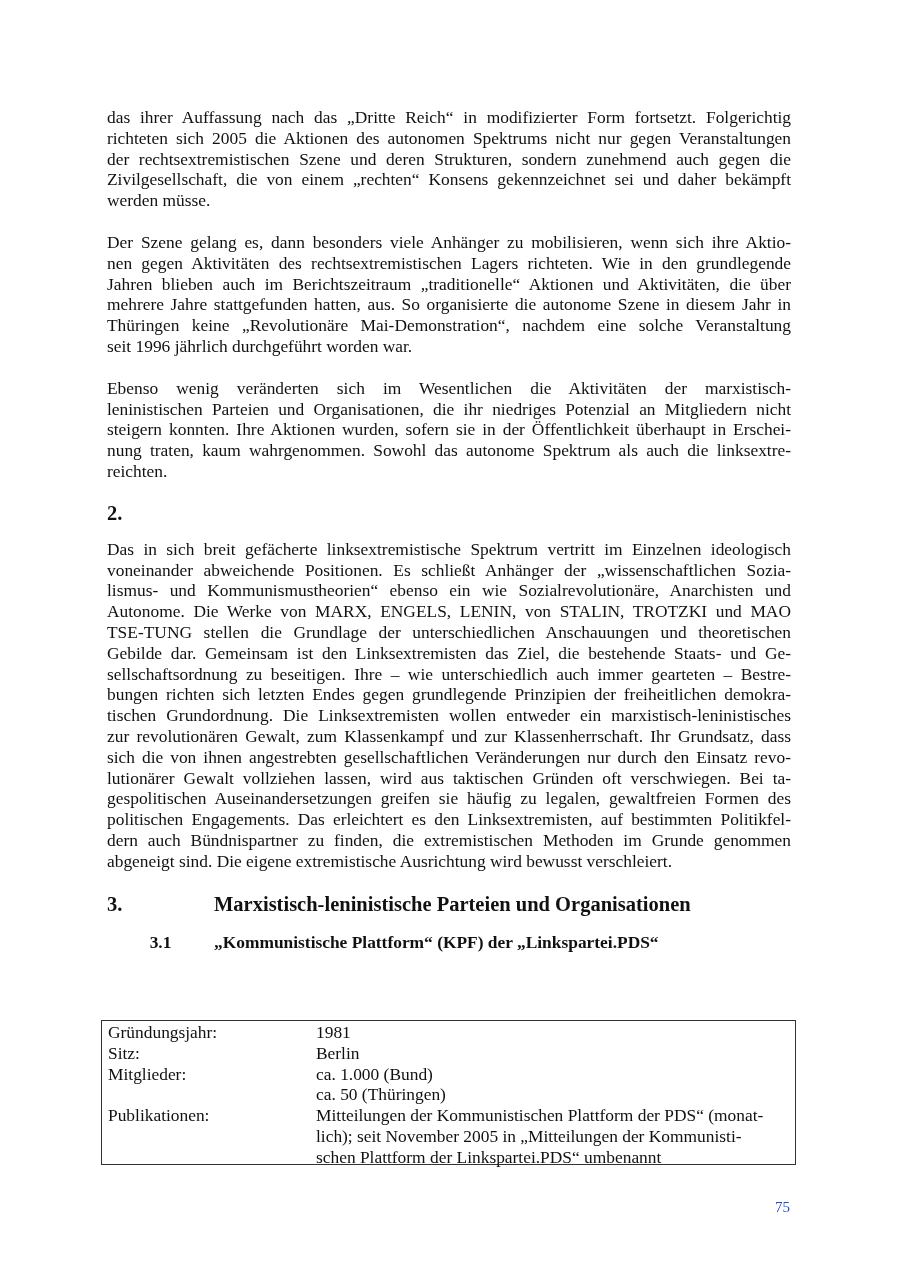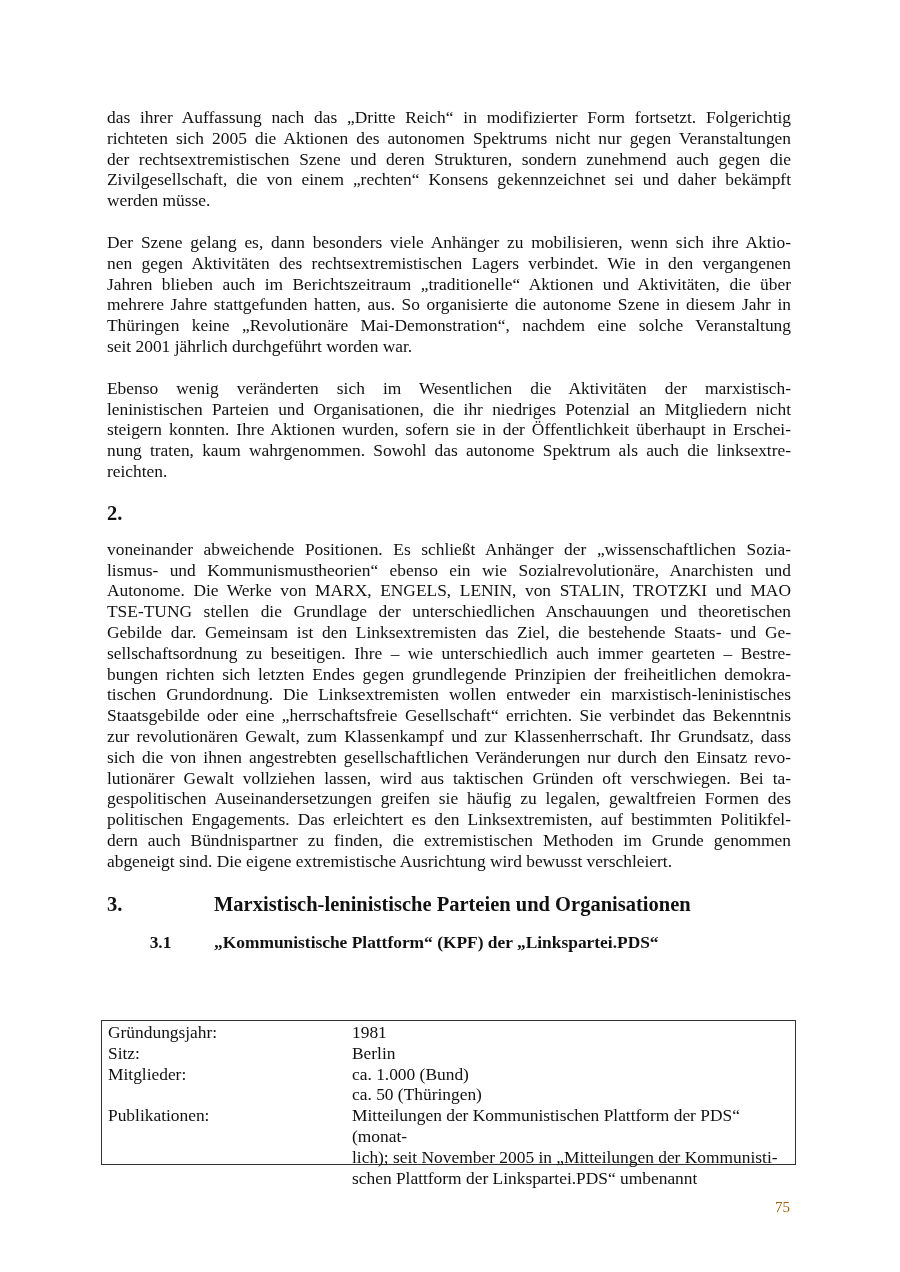--- a/index.html
+++ b/index.html
@@ -72,75 +72,75 @@
       left: 101px;
       top: 1020px;
       width: 695px;
       height: 145px;
       border: 1px solid #333;
       box-sizing: border-box;
       font-size: 17.4px;
       line-height: 20.8px;
       padding-top: 1px;
     }
-    .row { display: flex; gap: 36px; }
+    .row { display: flex; }
     .row .k { width: 214px; padding-left: 6px; box-sizing: border-box; }
     .row .v { flex: 1; }
     .page-number {
       position: absolute;
       left: 775px;
       top: 1199px;
       font-size: 15px;
-      color: #a16207;
+      color: #1d4ed8;
     }
   </style>
 </head>
 <body>
 
 <div class="page">
   <div class="para" id="p1">
       <div class="line"><span>das ihrer Auffassung nach das „Dritte Reich“ in modifizierter Form fortsetzt. Folgerichtig</span></div>
       <div class="line"><span>richteten sich 2005 die Aktionen des autonomen Spektrums nicht nur gegen Veranstaltungen</span></div>
       <div class="line"><span>der rechtsextremistischen Szene und deren Strukturen, sondern zunehmend auch gegen die</span></div>
       <div class="line"><span>Zivilgesellschaft, die von einem „rechten“ Konsens gekennzeichnet sei und daher bekämpft</span></div>
       <div class="line last"><span>werden müsse.</span></div>
     </div>
   <div class="gap"></div>
   <div class="para" id="p2">
       <div class="line"><span>Der Szene gelang es, dann besonders viele Anhänger zu mobilisieren, wenn sich ihre Aktio-</span></div>
-      <div class="line"><span>nen gegen Aktivitäten des rechtsextremistischen Lagers verbindet. Wie in den vergangenen</span></div>
+      <div class="line"><span>nen gegen Aktivitäten des rechtsextremistischen Lagers richteten. Wie in den grundlegende</span></div>
       <div class="line"><span>Jahren blieben auch im Berichtszeitraum „traditionelle“ Aktionen und Aktivitäten, die über</span></div>
       <div class="line"><span>mehrere Jahre stattgefunden hatten, aus. So organisierte die autonome Szene in diesem Jahr in</span></div>
       <div class="line"><span>Thüringen keine „Revolutionäre Mai-Demonstration“, nachdem eine solche Veranstaltung</span></div>
-      <div class="line last"><span>seit 2001 jährlich durchgeführt worden war.</span></div>
+      <div class="line last"><span>seit 1996 jährlich durchgeführt worden war.</span></div>
     </div>
   <div class="gap"></div>
   <div class="para" id="p3">
       <div class="line"><span>Ebenso wenig veränderten sich im Wesentlichen die Aktivitäten der marxistisch-</span></div>
       <div class="line"><span>leninistischen Parteien und Organisationen, die ihr niedriges Potenzial an Mitgliedern nicht</span></div>
       <div class="line"><span>steigern konnten. Ihre Aktionen wurden, sofern sie in der Öffentlichkeit überhaupt in Erschei-</span></div>
       <div class="line"><span>nung traten, kaum wahrgenommen. Sowohl das autonome Spektrum als auch die linksextre-</span></div>
       <div class="line last"><span>reichten.</span></div>
     </div>
 
   <div style="height:18px"></div>
   <h2 class="h2">
     <span class="num">2.</span>
   </h2>
   <div style="height:13px"></div>
   <div class="para" id="p4">
+      <div class="line"><span>Das in sich breit gefächerte linksextremistische Spektrum vertritt im Einzelnen ideologisch</span></div>
       <div class="line"><span>voneinander abweichende Positionen. Es schließt Anhänger der „wissenschaftlichen Sozia-</span></div>
       <div class="line"><span>lismus- und Kommunismustheorien“ ebenso ein wie Sozialrevolutionäre, Anarchisten und</span></div>
       <div class="line"><span>Autonome. Die Werke von MARX, ENGELS, LENIN, von STALIN, TROTZKI und MAO</span></div>
       <div class="line"><span>TSE-TUNG stellen die Grundlage der unterschiedlichen Anschauungen und theoretischen</span></div>
       <div class="line"><span>Gebilde dar. Gemeinsam ist den Linksextremisten das Ziel, die bestehende Staats- und Ge-</span></div>
       <div class="line"><span>sellschaftsordnung zu beseitigen. Ihre – wie unterschiedlich auch immer gearteten – Bestre-</span></div>
       <div class="line"><span>bungen richten sich letzten Endes gegen grundlegende Prinzipien der freiheitlichen demokra-</span></div>
       <div class="line"><span>tischen Grundordnung. Die Linksextremisten wollen entweder ein marxistisch-leninistisches</span></div>
-      <div class="line"><span>Staatsgebilde oder eine „herrschaftsfreie Gesellschaft“ errichten. Sie verbindet das Bekenntnis</span></div>
       <div class="line"><span>zur revolutionären Gewalt, zum Klassenkampf und zur Klassenherrschaft. Ihr Grundsatz, dass</span></div>
       <div class="line"><span>sich die von ihnen angestrebten gesellschaftlichen Veränderungen nur durch den Einsatz revo-</span></div>
       <div class="line"><span>lutionärer Gewalt vollziehen lassen, wird aus taktischen Gründen oft verschwiegen. Bei ta-</span></div>
       <div class="line"><span>gespolitischen Auseinandersetzungen greifen sie häufig zu legalen, gewaltfreien Formen des</span></div>
       <div class="line"><span>politischen Engagements. Das erleichtert es den Linksextremisten, auf bestimmten Politikfel-</span></div>
       <div class="line"><span>dern auch Bündnispartner zu finden, die extremistischen Methoden im Grunde genommen</span></div>
       <div class="line last"><span>abgeneigt sind. Die eigene extremistische Ausrichtung wird bewusst verschleiert.</span></div>
     </div>
 
   <div style="height:19px"></div>

